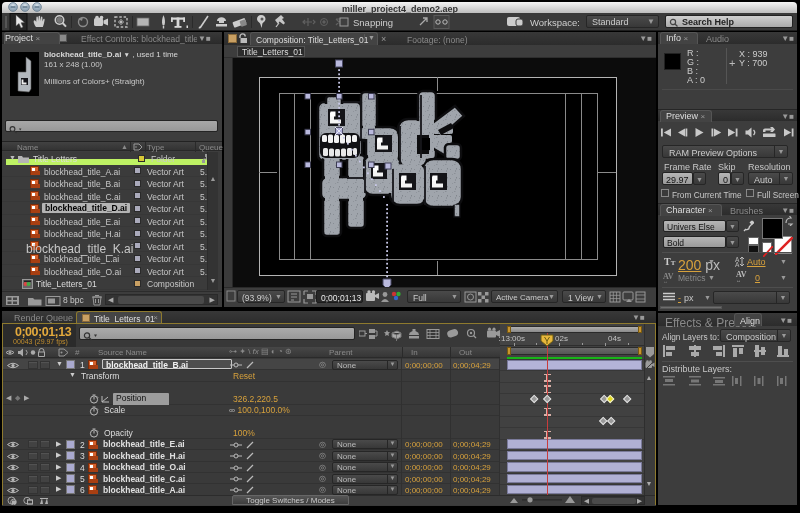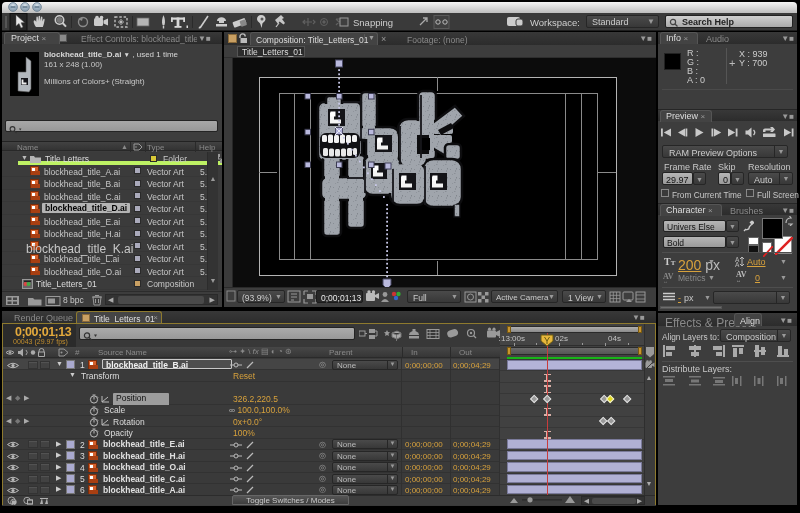--- a/index.html
+++ b/index.html
@@ -30,20 +30,21 @@
           <stop offset="1" stop-color="#7e92a2"></stop>
         </radialGradient>
       </defs>
     <circle cx="7" cy="6" r="4.4" fill="url(#tlg)" stroke="#6b7f91" stroke-width="0.8"></circle>
     <circle cx="19" cy="6" r="4.4" fill="url(#tlg)" stroke="#6b7f91" stroke-width="0.8"></circle>
     <circle cx="31" cy="6" r="4.4" fill="url(#tlg)" stroke="#6b7f91" stroke-width="0.8"></circle>
     <rect x="4.6" y="5.3" width="4.8" height="1.4" fill="#5a7286"></rect>
     <rect x="16.6" y="5.3" width="4.8" height="1.4" fill="#5a7286"></rect>
     <rect x="28.6" y="5.3" width="4.8" height="1.4" fill="#5a7286"></rect>
   </svg>
+  <div class="abs" style="left:0;top:4px;width:800px;text-align:center;color:#333;font-size:9px;font-weight:bold;font-family:'Liberation Sans',sans-serif;">miller_project4_demo2.aep</div>
 
   <div class="abs" style="left:2px;top:13px;width:795px;height:18px;background:#3a3a3a;border-bottom:1px solid #1e1e1e;" id="toolbar">
     <svg class="abs" style="left:0;top:0" width="795" height="18" viewBox="0 0 795 18">
 
       <rect x="3" y="3" width="2" height="12" fill="#555"></rect>
 
       <rect x="8" y="0.5" width="17" height="17" fill="#252525" stroke="#111" stroke-width="1"></rect>
       <path d="M14 2 L14 13 L17 10.5 L19 15 L21 14 L19 9.8 L22.5 9.5 Z" fill="#e8e8e8" stroke="#555" stroke-width="0.5"></path>
 
       <g transform="translate(31,2)" fill="#ccc">
@@ -144,21 +145,21 @@
       <svg class="abs" style="left:3px;top:1.5px" width="10" height="10">
           <circle cx="4" cy="4" r="2.6" fill="none" stroke="#444" stroke-width="1.2"></circle>
           <line x1="6" y1="6" x2="8.5" y2="8.5" stroke="#444" stroke-width="1.2"></line>
         </svg>
     </div>
   </div>
 
   <div class="abs panel" style="left:2px;top:32px;width:220px;height:275px;" id="project">
 
     <div class="abs tabbar" style="left:0;top:0;width:220px;height:12px;border-bottom:1px solid #2a2a2a;">
-      <div class="abs tab-on" style="left:2px;top:0;width:56px;height:12px;font-size:9px;padding-left:6px;">Project <span style="color:#999;font-size:8px;">×</span></div>
+      <div class="abs tab-on" style="left:2px;top:0;width:56px;height:12px;font-size:9px;">Project <span style="color:#999;font-size:8px;">×</span></div>
       <div class="abs" style="left:57px;top:2px;width:8px;height:8px;background:#8a8a8a;border:1px solid #555;"></div>
       <div class="abs dim" style="left:79px;top:2px;font-size:8.5px;width:116px;overflow:hidden;white-space:nowrap;">Effect Controls: blockhead_title_</div>
       <div class="abs menuic" style="left:196px;top:2px;">▼■</div>
     </div>
 
     <div class="abs" style="left:8px;top:20px;width:29px;height:44px;background:#000;">
       <svg width="29" height="44">
           <path d="M16 5 l5 4 v28 l-2 3 -11 -1 v-19 h8 Z" fill="#b2b7bd" stroke="#555" stroke-width="0.6"></path>
           <rect x="11" y="26" width="7" height="7" fill="#15151a"></rect>
           <path d="M12.5 27.5 v4 h4" stroke="#eee" stroke-width="1.8" fill="none"></path>
@@ -177,28 +178,28 @@
     </div>
 
     <div class="abs" style="left:0;top:109px;width:220px;height:10px;background:linear-gradient(#424242,#333333);border-top:1px solid #222;border-bottom:1px solid #282828;">
       <span class="abs dim" style="left:15px;top:1px;font-size:8px;">Name</span>
       <span class="abs dim" style="left:119px;top:1px;font-size:7px;">▲</span>
       <svg class="abs" style="left:131px;top:1px;" width="10" height="8">
           <path d="M1 1 h5 l3 3 -3 3 h-5 Z" fill="none" stroke="#999" stroke-width="1"></path>
           <circle cx="3" cy="4" r="0.8" fill="#999"></circle>
         </svg>
       <span class="abs dim" style="left:145px;top:1px;font-size:8px;">Type</span>
-      <span class="abs dim" style="left:197px;top:1px;font-size:8px;">Help</span>
+      <span class="abs dim" style="left:197px;top:1px;font-size:8px;">Queue</span>
       <div class="abs" style="left:128px;top:0;width:1px;height:10px;background:#2a2a2a;"></div>
       <div class="abs" style="left:143px;top:0;width:1px;height:10px;background:#2a2a2a;"></div>
       <div class="abs" style="left:193px;top:0;width:1px;height:10px;background:#2a2a2a;"></div>
     </div>
 
     <div class="abs" style="left:0;top:120px;width:220px;height:139px;background:#3b3b3b;overflow:hidden;" id="prows">
-      <div class="abs" style="left:16px;top:0px;width:205px;height:12.5px;border-bottom:4px solid #bef264;text-align:center;">
+      <div class="abs" style="left:4px;top:0px;width:205px;height:12.5px;border-bottom:6px solid #bef264;text-align:center;">
           <span class="abs" style="left:3px;top:2px;color:#bbb;font-size:7px;">▼</span>
           <svg class="abs" style="left:12px;top:2px;" width="12" height="9">
             <path d="M0 2 h4 l1 1.5 h6 v5.5 h-11 Z" fill="#b5b5b5"></path>
           </svg>
           <span class="abs txt" style="left:27px;top:2px;font-size:8.5px;color:#ddd;">Title Letters</span>
           <span class="abs" style="left:132px;top:2.5px;width:7px;height:7px;background:#d8c937;border:1px solid #2a2a2a;"></span>
           <span class="abs txt" style="left:145px;top:2px;font-size:8.5px;">Folder</span>
           <svg class="abs" style="left:196px;top:2px;" width="9" height="9">
             <rect x="3" y="0" width="3" height="3" fill="#999"></rect>
             <rect x="0" y="6" width="3" height="3" fill="#999"></rect>
@@ -800,34 +801,20 @@
           <span class="abs" style="left:110px;top:0px;width:56px;height:22px;background:#9d9d9d;border-radius:1px;color:#111;font-size:8.5px;padding-left:3px;">Position</span>
           <span class="abs org" style="left:230px;top:0.5px;font-size:8.5px;">326.2,220.5</span>
         </div>
     <div class="abs" style="left:1px;top:93.6px;width:652px;height:11.4px;background:#3a3a3a;border-bottom:1px solid #323232;">
           <svg class="abs" style="left:86px;top:1px;" width="10" height="10">
             <circle cx="5" cy="5.5" r="3.6" fill="none" stroke="#bbb" stroke-width="1"></circle>
             <path d="M5 5.5 v-2.5 M3.5 1 h3 M8 2.5 l1 1" stroke="#bbb" stroke-width="1"></path>
           </svg>
           <span class="abs" style="left:101px;top:0.5px;color:#ddd;font-size:8.5px;">Scale</span>
           <span class="abs org" style="left:226px;top:0.5px;font-size:8.5px;"><span style="color:#bbb;">∞</span> 100.0,100.0%</span>
-        </div>
-    <div class="abs" style="left:1px;top:105.0px;width:652px;height:11.4px;background:#3a3a3a;border-bottom:1px solid #323232;">
-          <span class="abs" style="left:3px;top:1px;color:#aaa;font-size:7px;">◀</span>
-          <span class="abs" style="left:12px;top:1px;color:#777;font-size:7px;">◆</span>
-          <span class="abs" style="left:21px;top:1px;color:#aaa;font-size:7px;">▶</span>
-          <svg class="abs" style="left:86px;top:1px;" width="10" height="10">
-            <circle cx="5" cy="5.5" r="3.6" fill="none" stroke="#bbb" stroke-width="1"></circle>
-            <path d="M5 5.5 v-2.5 M3.5 1 h3 M8 2.5 l1 1" stroke="#bbb" stroke-width="1"></path>
-          </svg>
-          <svg class="abs" style="left:98px;top:2px;" width="9" height="8">
-            <path d="M1 1 v6 h7 M1 7 l6 -5" stroke="#bbb" fill="none"></path>
-          </svg>
-          <span class="abs" style="left:110px;top:0.5px;color:#ddd;font-size:8.5px;">Rotation</span>
-          <span class="abs org" style="left:230px;top:0.5px;font-size:8.5px;">0x+0.0°</span>
         </div>
     <div class="abs" style="left:1px;top:116.4px;width:652px;height:11.4px;background:#3a3a3a;border-bottom:1px solid #323232;">
           <svg class="abs" style="left:86px;top:1px;" width="10" height="10">
             <circle cx="5" cy="5.5" r="3.6" fill="none" stroke="#bbb" stroke-width="1"></circle>
             <path d="M5 5.5 v-2.5 M3.5 1 h3 M8 2.5 l1 1" stroke="#bbb" stroke-width="1"></path>
           </svg>
           <span class="abs" style="left:101px;top:0.5px;color:#ddd;font-size:8.5px;">Opacity</span>
           <span class="abs org" style="left:230px;top:0.5px;font-size:8.5px;">100%</span>
         </div>
     <div class="abs" style="left:1px;top:127.8px;width:652px;height:11.4px;background:#3a3a3a;border-bottom:1px solid #323232;">

